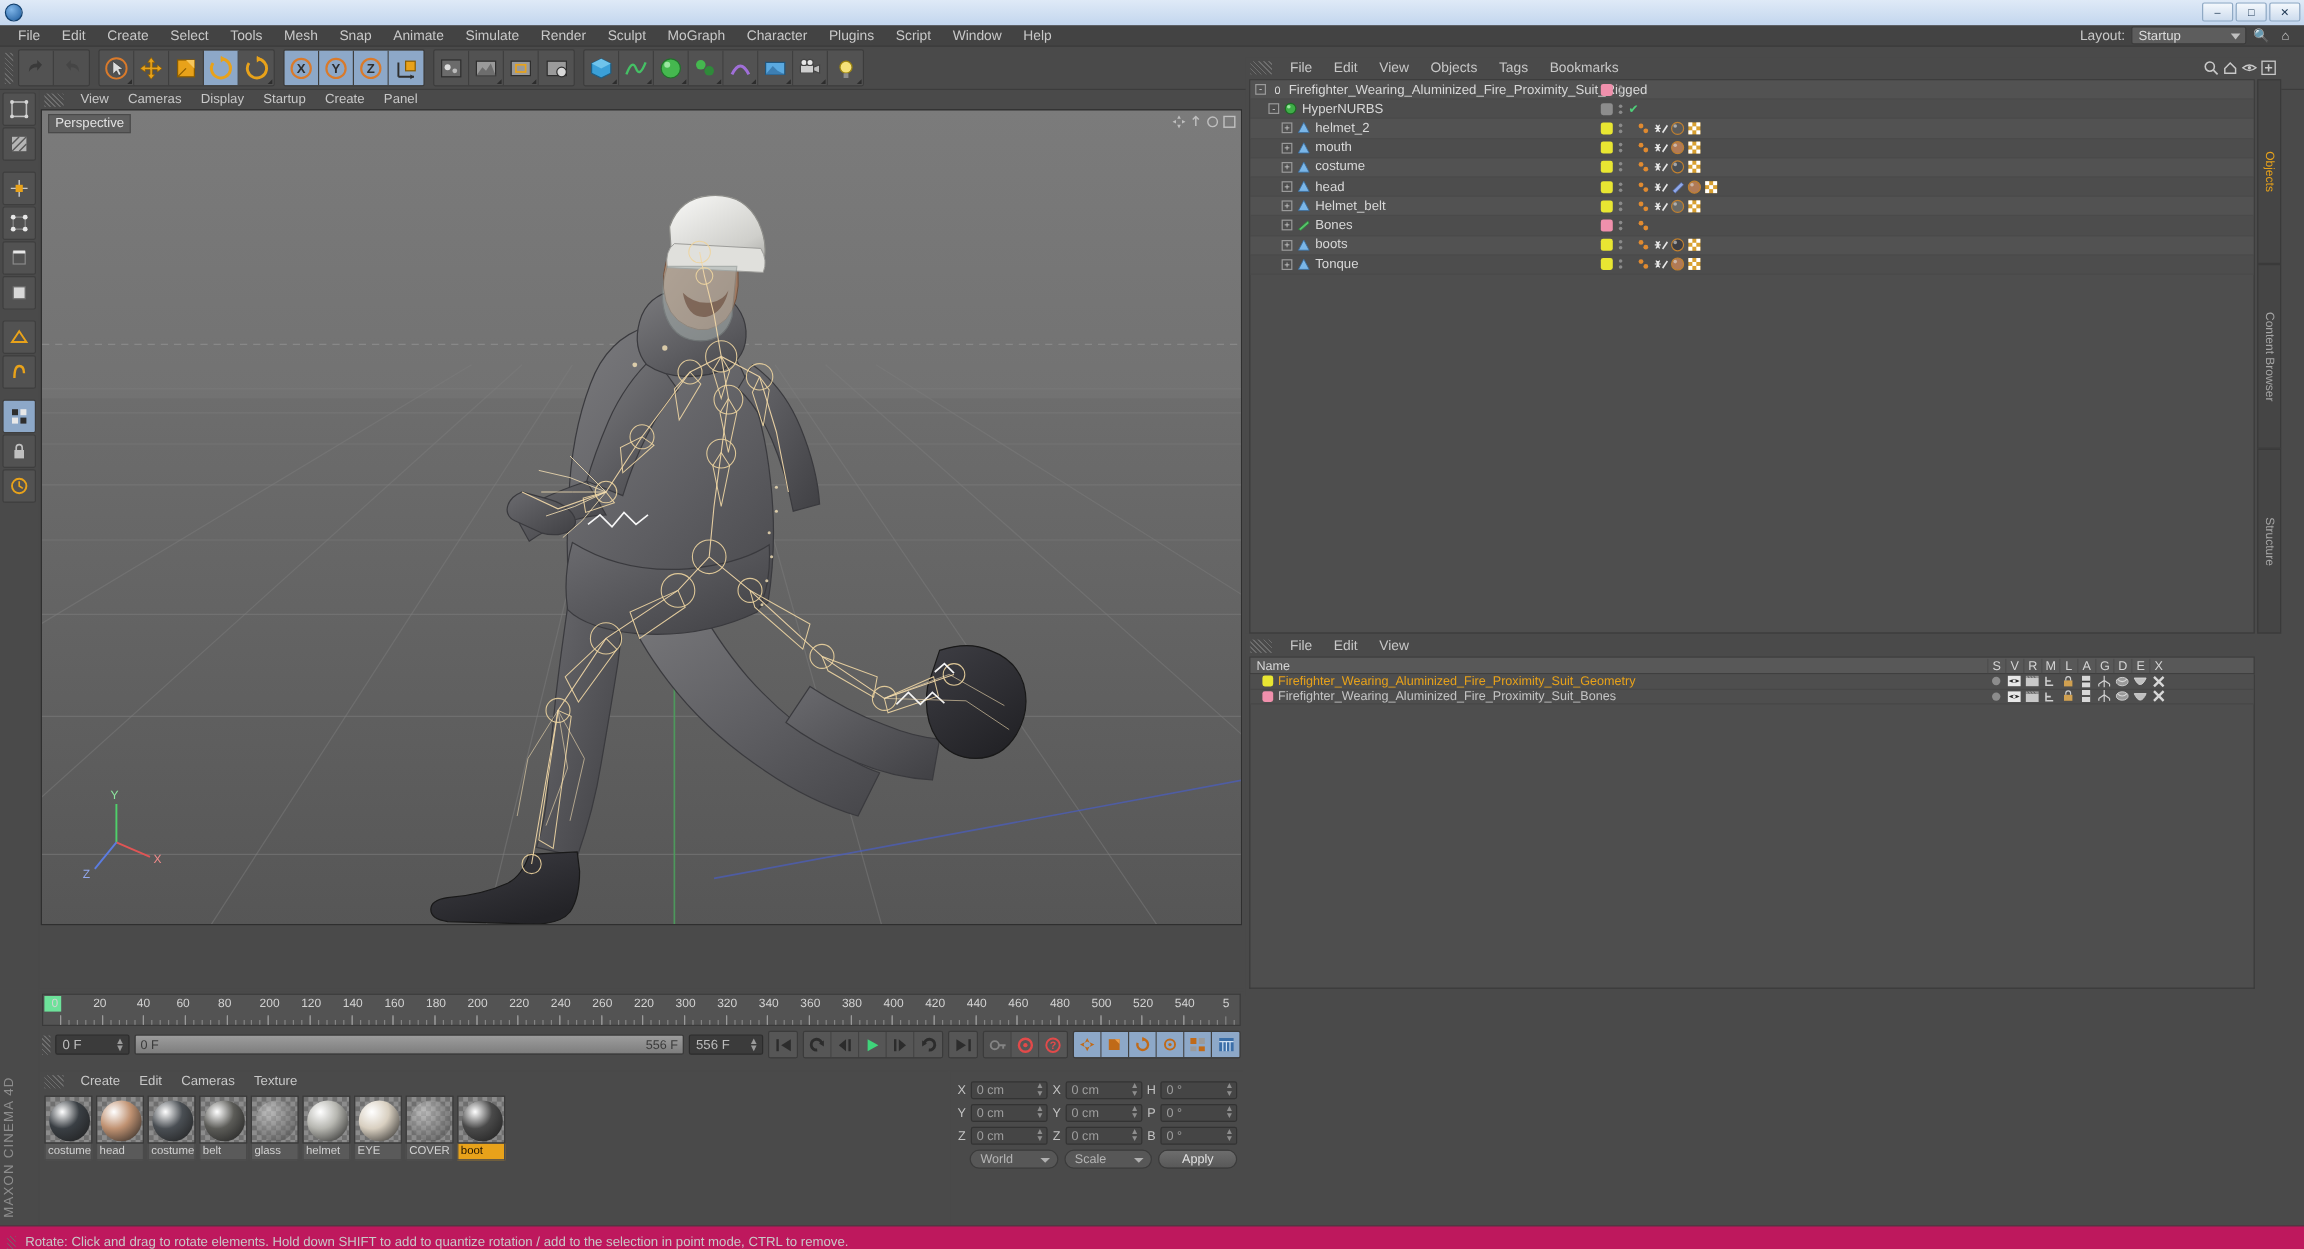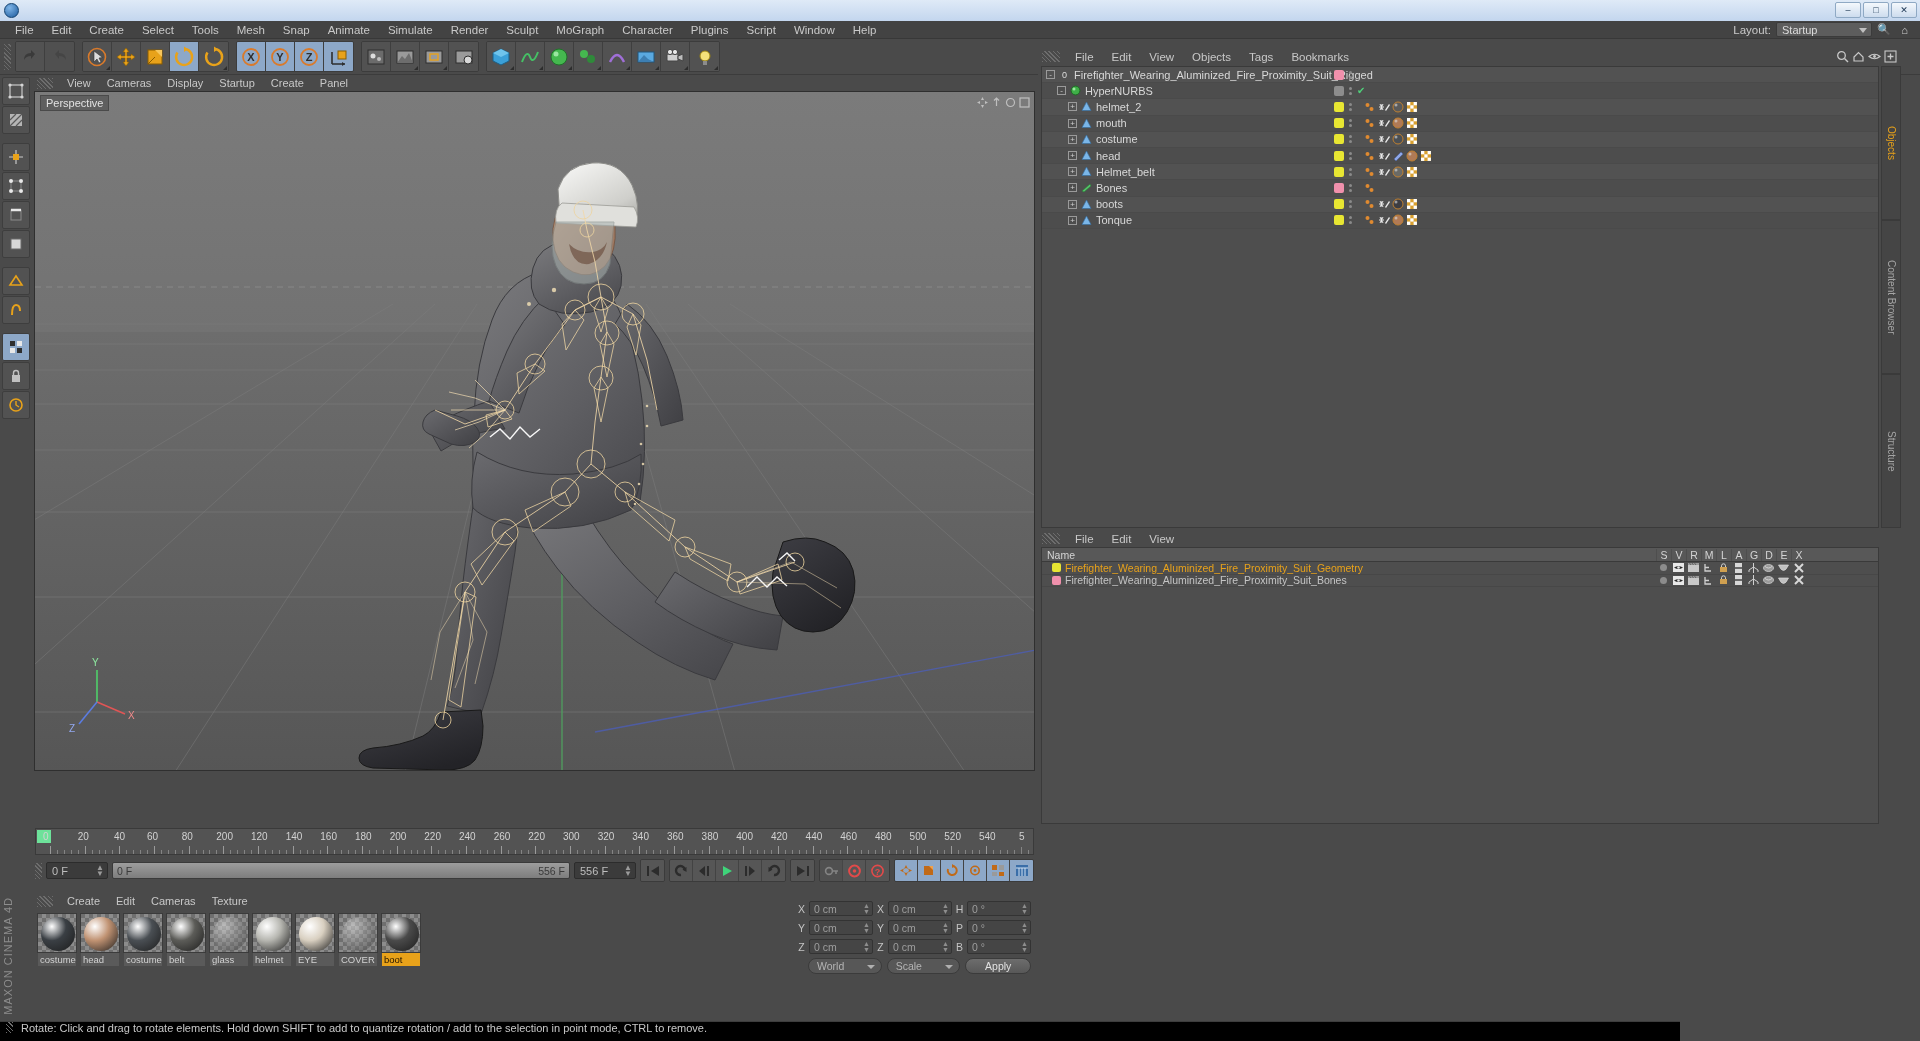--- a/index.html
+++ b/index.html
@@ -166,22 +166,22 @@
   .lhead .cc{width:15px;text-align:center;color:#d4d4d4;border-left:1px solid #4e4e4e;}
   .lrow{display:flex;height:12.5px;align-items:center;font-size:10.5px;margin:0 22px 0 3px;
     background:#4e4e4e;border-bottom:1px solid #474747;}
   .lrow .nm{flex:1;display:flex;align-items:center;gap:4px;padding-left:10px;white-space:nowrap;}
   .lrow .cc{width:15px;display:flex;align-items:center;justify-content:center;}
   .lrow.sel .lname{color:#e8a21a;}
   .lbody{border:1px solid #3a3a3a;border-top:none;margin:0 22px 0 3px;background:#4e4e4e;
     height:262px;}
 
   
-  .statusbar{position:absolute;left:0;bottom:0;width:1680px;height:20px;background:#000000;
-    display:flex;align-items:flex-start;font-size:11px;padding-left:6px;border-top:1px solid #3d3d3d;}
+  .statusbar{position:absolute;left:0;bottom:0;width:1920px;height:20px;background:#be185d;
+    display:flex;align-items:flex-end;font-size:11px;padding-left:6px;border-top:1px solid #3d3d3d;}
   .statusbar .vg{width:7px;height:11px;background:
     repeating-linear-gradient(45deg,#6d6d6d 0 1px,transparent 1px 3px);margin-right:8px;}
 </style>
 </head>
 <body>
 
 <div class="titlebar">
   <div class="tb-ico"></div>
   <div class="tb-btns">
     <div>–</div>

